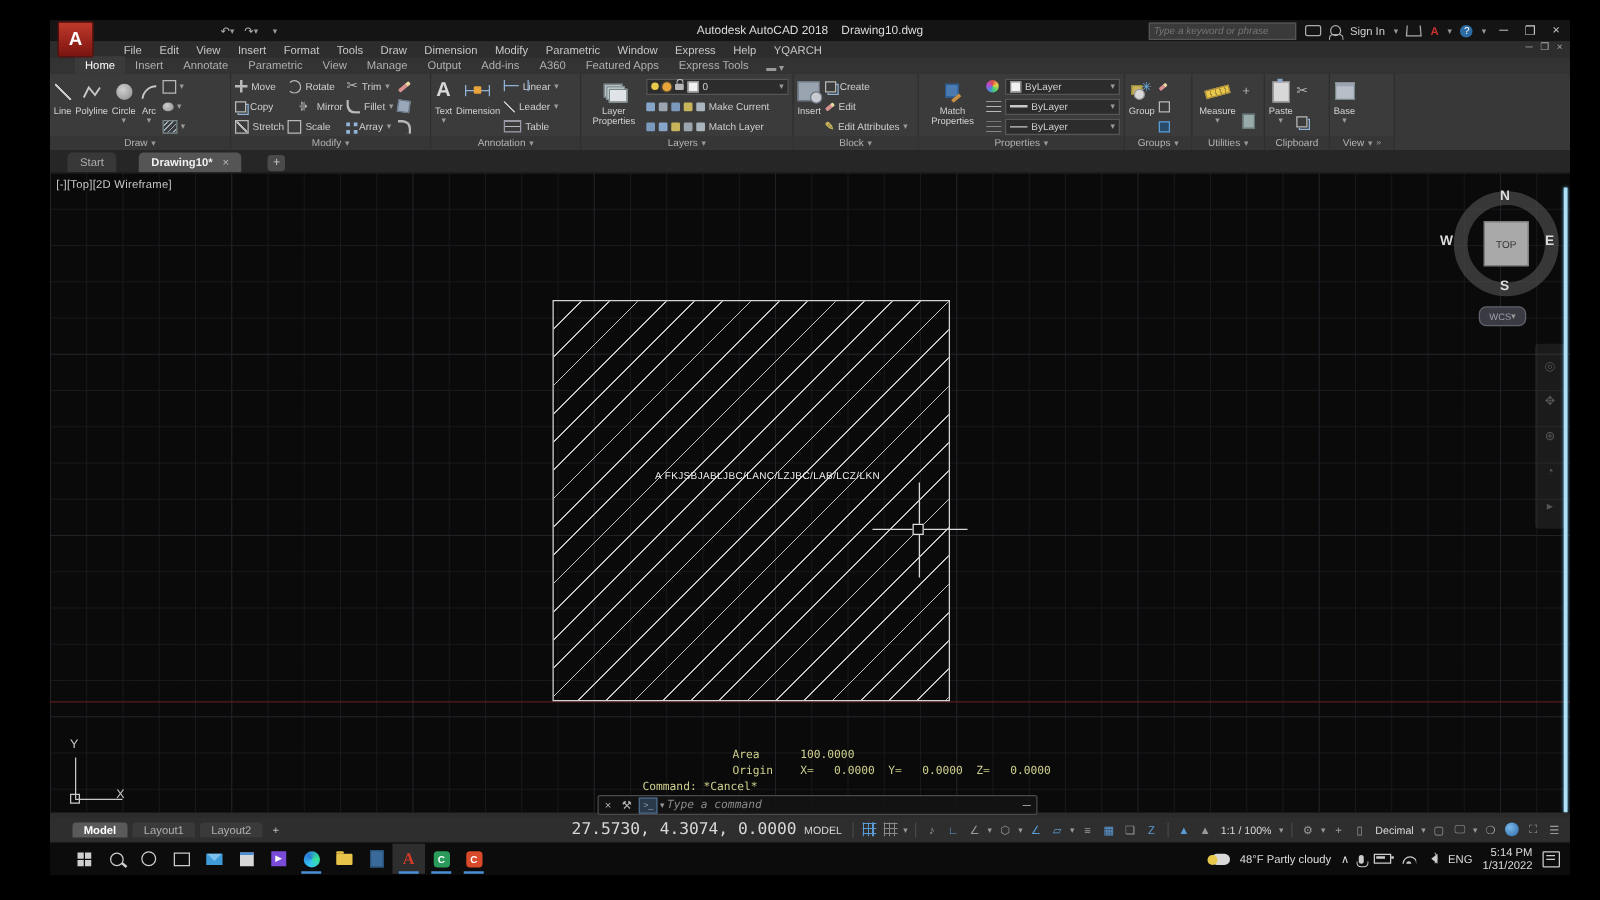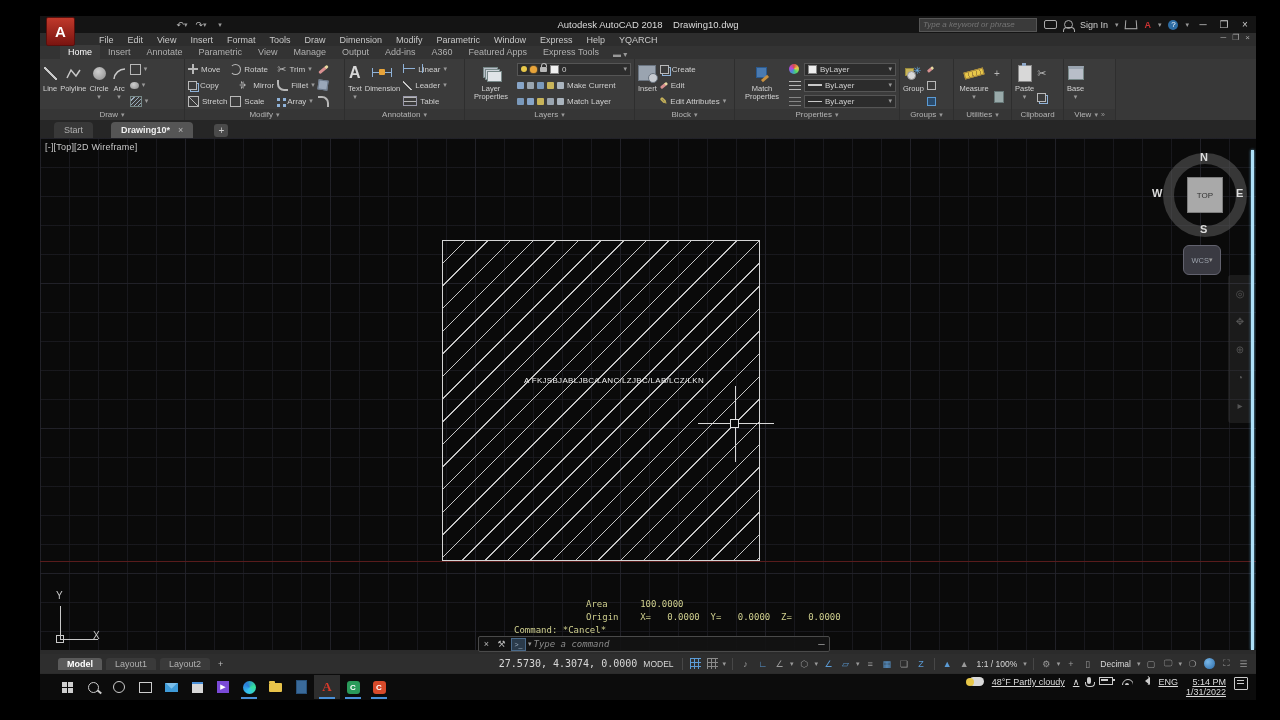--- a/index.html
+++ b/index.html
@@ -134,21 +134,21 @@
   .hatch-text{position:absolute;left:484px;top:238px;font-size:8px;color:#efefef;letter-spacing:.3px;white-space:nowrap;}
   .xhair-h{position:absolute;left:658px;top:285px;width:76px;height:1px;background:#d8d8d8;}
   .xhair-v{position:absolute;left:695px;top:248px;width:1px;height:76px;background:#d8d8d8;}
   .pickbox{position:absolute;left:690px;top:281px;width:9px;height:9px;border:1px solid #e0e0e0;background:#0a0a0a;box-sizing:border-box;}
   
   .vc-ring{position:absolute;left:1123px;top:15px;width:84px;height:84px;border-radius:50%;
            border:11px solid rgba(100,100,100,.5);box-sizing:border-box;}
   .vc-top{position:absolute;left:1147px;top:39px;width:36px;height:36px;background:#a9a9a9;border:1px solid #7d7d7d;
           display:flex;align-items:center;justify-content:center;font-size:8px;color:#333;box-sizing:border-box;}
   .vc-letter{position:absolute;font-size:11px;font-weight:bold;color:#dcdcdc;}
-  .vc-wcs{position:absolute;left:1143px;top:107px;width:38px;height:30px;background:#3a3a42;border:1px solid #62626e;
+  .vc-wcs{position:absolute;left:1143px;top:107px;width:38px;height:16px;background:#3a3a42;border:1px solid #62626e;
           border-radius:6px;font-size:7.5px;color:#9aa0aa;display:flex;align-items:center;justify-content:center;gap:0;box-sizing:border-box;}
   .navbar{position:absolute;left:1188px;top:137px;width:24px;height:140px;background:rgba(90,90,90,.22);
           border-radius:3px;display:flex;flex-direction:column;align-items:center;justify-content:space-around;padding:4px 0;}
   .navbar .nico{color:#555;font-size:10px;}
   .bluestrip{position:absolute;left:1211px;top:12px;width:3px;height:500px;background:#aee0f8;box-shadow:0 0 3px #6ab0d8;}
   
   .ucs-v{position:absolute;left:20px;top:468px;width:1px;height:33px;background:#c8c8c8;}
   .ucs-h{position:absolute;left:20px;top:501px;width:38px;height:1px;background:#c8c8c8;}
   .ucs-box{position:absolute;left:16px;top:497px;width:8px;height:8px;border:1px solid #c8c8c8;box-sizing:border-box;}
   .ucs-y{position:absolute;left:16px;top:452px;font-size:10px;color:#c8c8c8;}
@@ -167,21 +167,21 @@
              font-family:"DejaVu Sans Mono",monospace;font-size:9px;font-style:italic;}
   .cmd-input::placeholder{color:#8a8a8a;font-style:italic;}
 
   
   .statusrow{position:absolute;left:0;top:638px;width:100%;height:19px;background:#2e2e2e;
              display:flex;align-items:center;font-size:9px;color:#c8c8c8;padding:0 6px 0 18px;box-sizing:border-box;gap:4px;}
   .ltab{padding:1px 9px;border-radius:3px 3px 0 0;font-size:9px;}
   .ltab.active{background:#5a5a5a;color:#fff;font-weight:bold;}
   .ltab.idle{background:#3a3a3a;color:#b0b0b0;}
   .ltab-new{color:#bbb;padding:0 4px;}
-  .coords{margin-left:auto;font-family:"DejaVu Sans Mono",monospace;font-size:10px;color:#d8d8d8;}
+  .coords{margin-left:auto;font-family:"DejaVu Sans Mono",monospace;font-size:13px;color:#d8d8d8;}
   .sbl{font-size:8.5px;color:#d8d8d8;padding:0 2px;}
   .sico{width:13px;height:13px;border-radius:2px;display:flex;align-items:center;justify-content:center;
         font-size:9px;color:#9a9a9a;flex:none;}
   .sico.on{color:#5b9bd5;}
   .sgrid{background:
      repeating-linear-gradient(90deg,#5b9bd5 0 1px,transparent 1px 4px),
      repeating-linear-gradient(#5b9bd5 0 1px,transparent 1px 4px);width:11px;height:11px;}
   .sgrid.off{background:
      repeating-linear-gradient(90deg,#8a8a8a 0 1px,transparent 1px 4px),
      repeating-linear-gradient(#8a8a8a 0 1px,transparent 1px 4px);}
@@ -205,21 +205,21 @@
   .t-store{width:11px;height:9px;background:#d8d8d8;border-top:2px solid #4a90d8;}
   .t-movies{width:12px;height:12px;background:#7a4ad8;color:#fff;font-size:7px;display:flex;align-items:center;justify-content:center;}
   .t-edge{width:13px;height:13px;border-radius:50%;background:conic-gradient(from 200deg,#35c4f0,#2a7ad8,#35e09a,#35c4f0);}
   .t-folder{width:13px;height:9px;background:#e8c34a;border-radius:1px;position:relative;}
   .t-folder:before{content:"";position:absolute;left:0;top:-2px;width:6px;height:2px;background:#e8c34a;border-radius:1px 1px 0 0;}
   .t-calc{width:9px;height:12px;background:#3a6a9a;border:1px solid #28517a;}
   .t-acad{color:#d83a2a;font-weight:bold;font-size:13px;font-family:"Liberation Serif",serif;}
   .t-cam{width:13px;height:13px;border-radius:3px;color:#fff;font-size:8px;font-weight:bold;display:flex;align-items:center;justify-content:center;}
   .t-cam.green{background:#2a9a5a;}
   .t-cam.red{background:#d84a2a;}
-  .tray{margin-left:auto;display:flex;gap:8px;padding-right:8px;font-size:9px;text-decoration:underline;}
+  .tray{margin-left:auto;display:flex;align-items:center;gap:8px;padding-right:8px;font-size:9px;}
   .cloud{width:15px;height:9px;background:#d9d9d9;border-radius:8px;position:relative;}
   .cloud:before{content:"";position:absolute;left:-3px;bottom:0;width:8px;height:8px;border-radius:50%;background:#e8c84a;}
   .mic{width:4px;height:7px;background:#ccc;border-radius:2px;position:relative;}
   .mic:after{content:"";position:absolute;left:-2px;top:5px;width:8px;height:4px;border:1px solid #ccc;border-top:none;border-radius:0 0 4px 4px;}
   .batt{width:12px;height:6px;border:1px solid #ccc;position:relative;}
   .batt:before{content:"";position:absolute;left:1px;top:1px;width:7px;height:2px;background:#ccc;}
   .batt:after{content:"";position:absolute;right:-3px;top:1px;width:2px;height:2px;background:#ccc;}
   .wifi{width:12px;height:8px;position:relative;overflow:hidden;}
   .wifi:before{content:"";position:absolute;left:1px;bottom:-6px;width:10px;height:10px;border:1.5px solid #ccc;border-radius:50%;}
   .wifi:after{content:"";position:absolute;left:4px;bottom:-2px;width:4px;height:4px;border-radius:50%;background:#ccc;}

